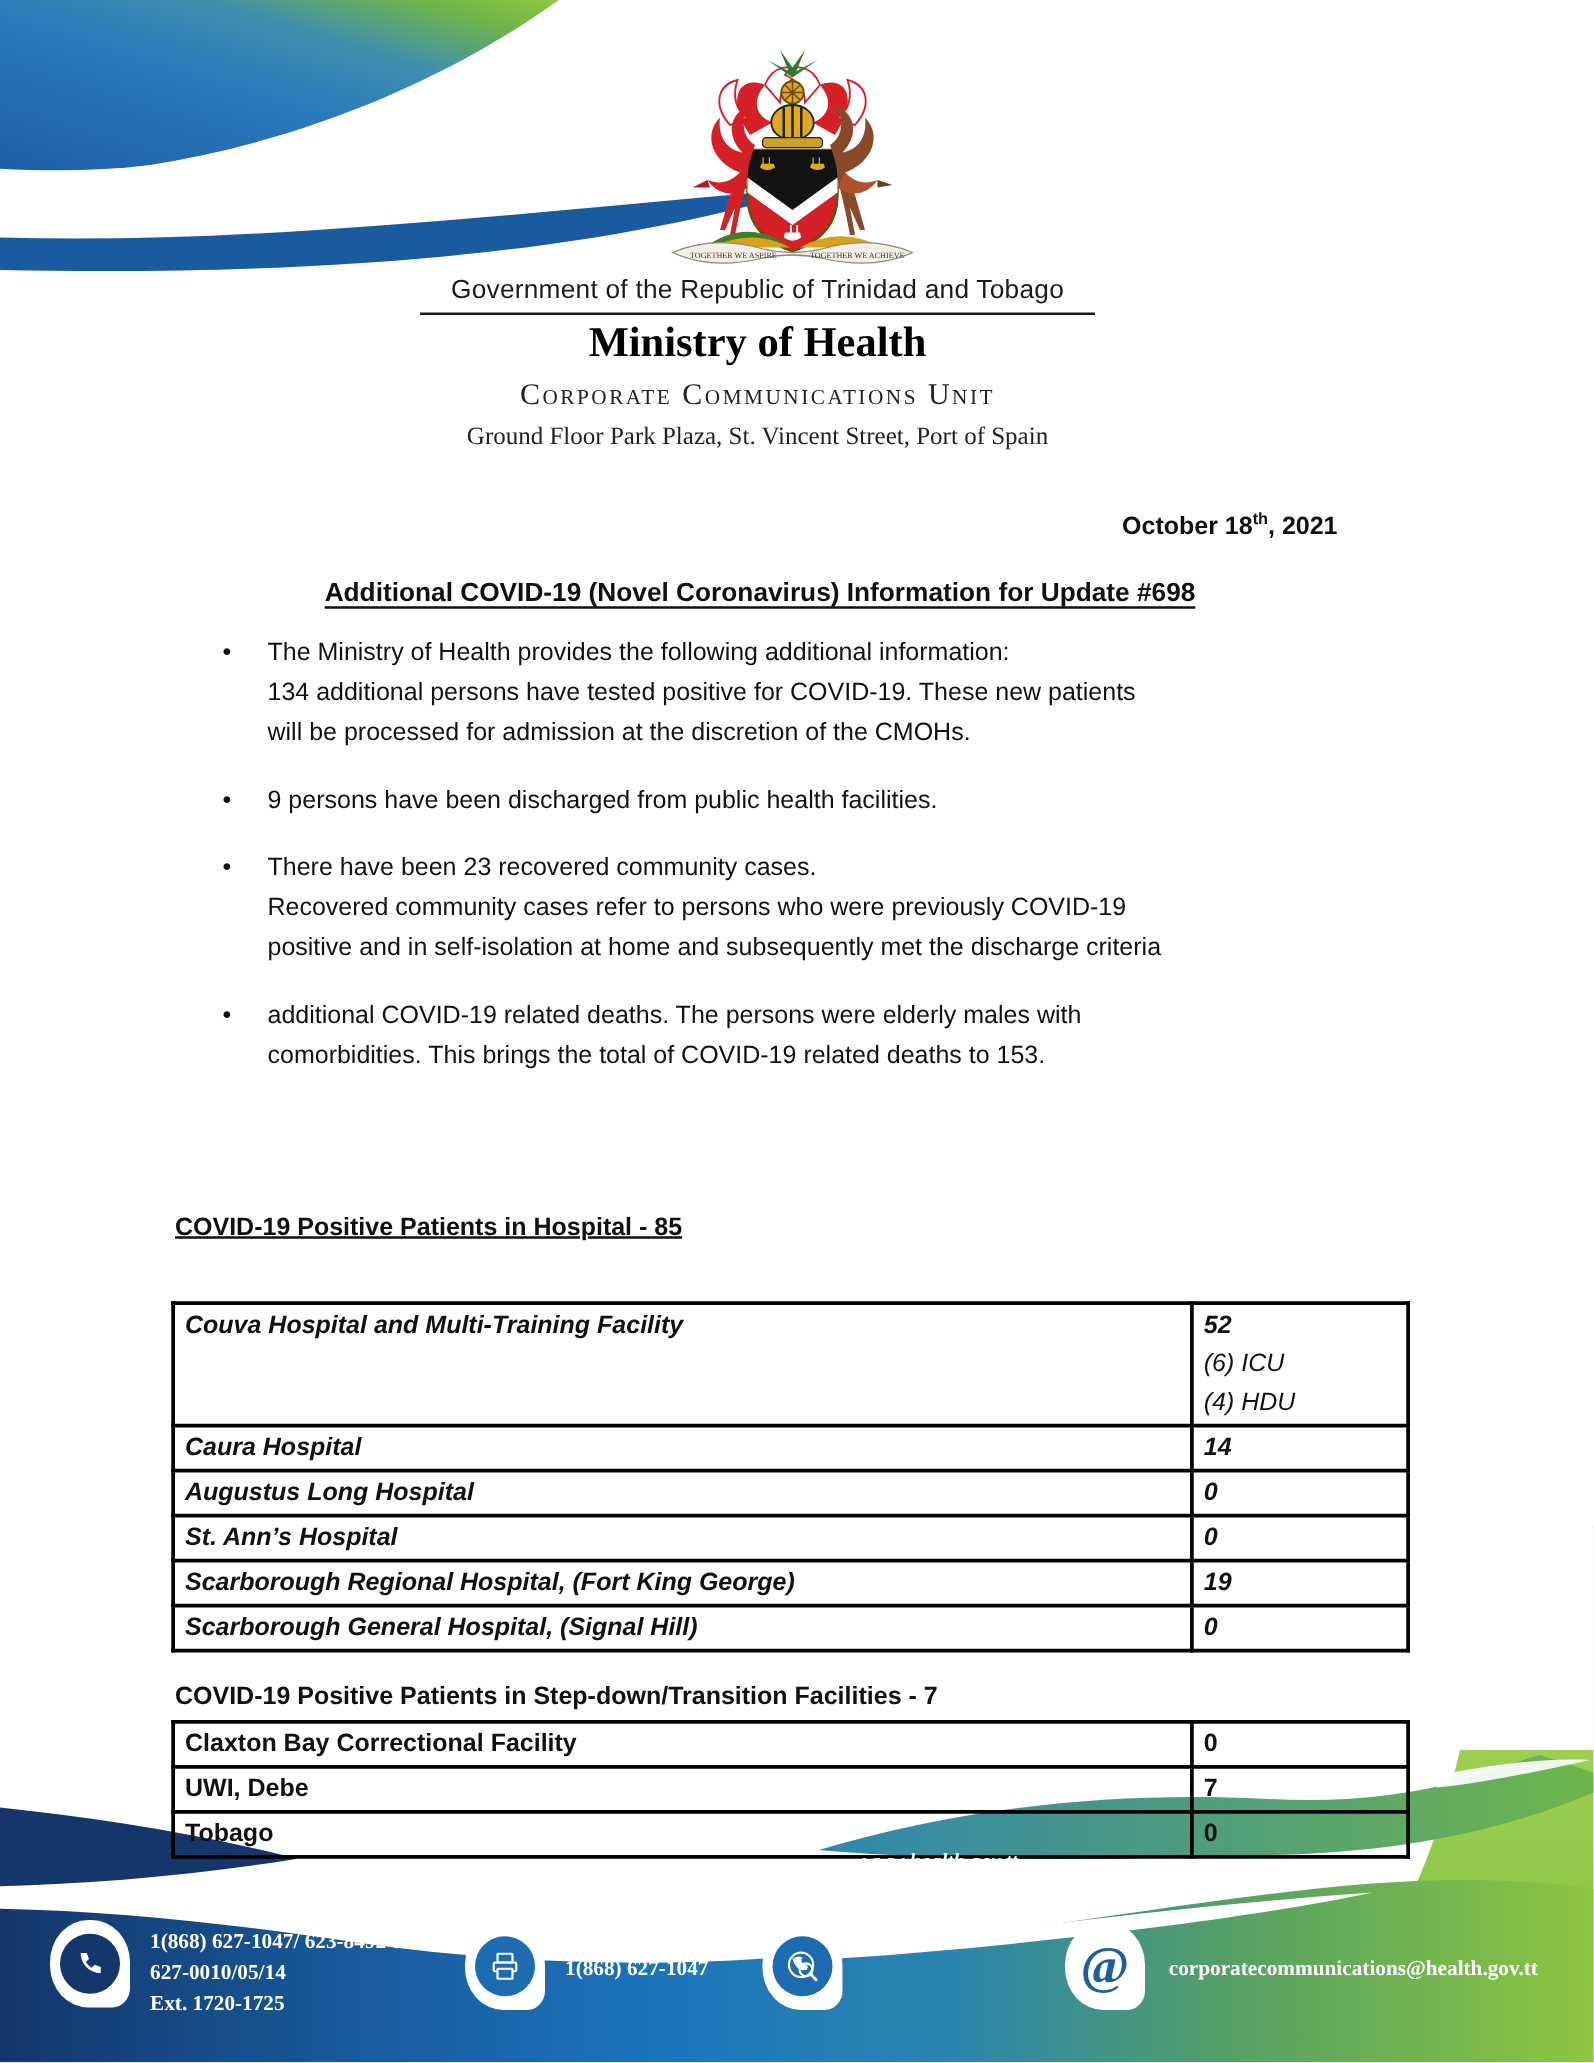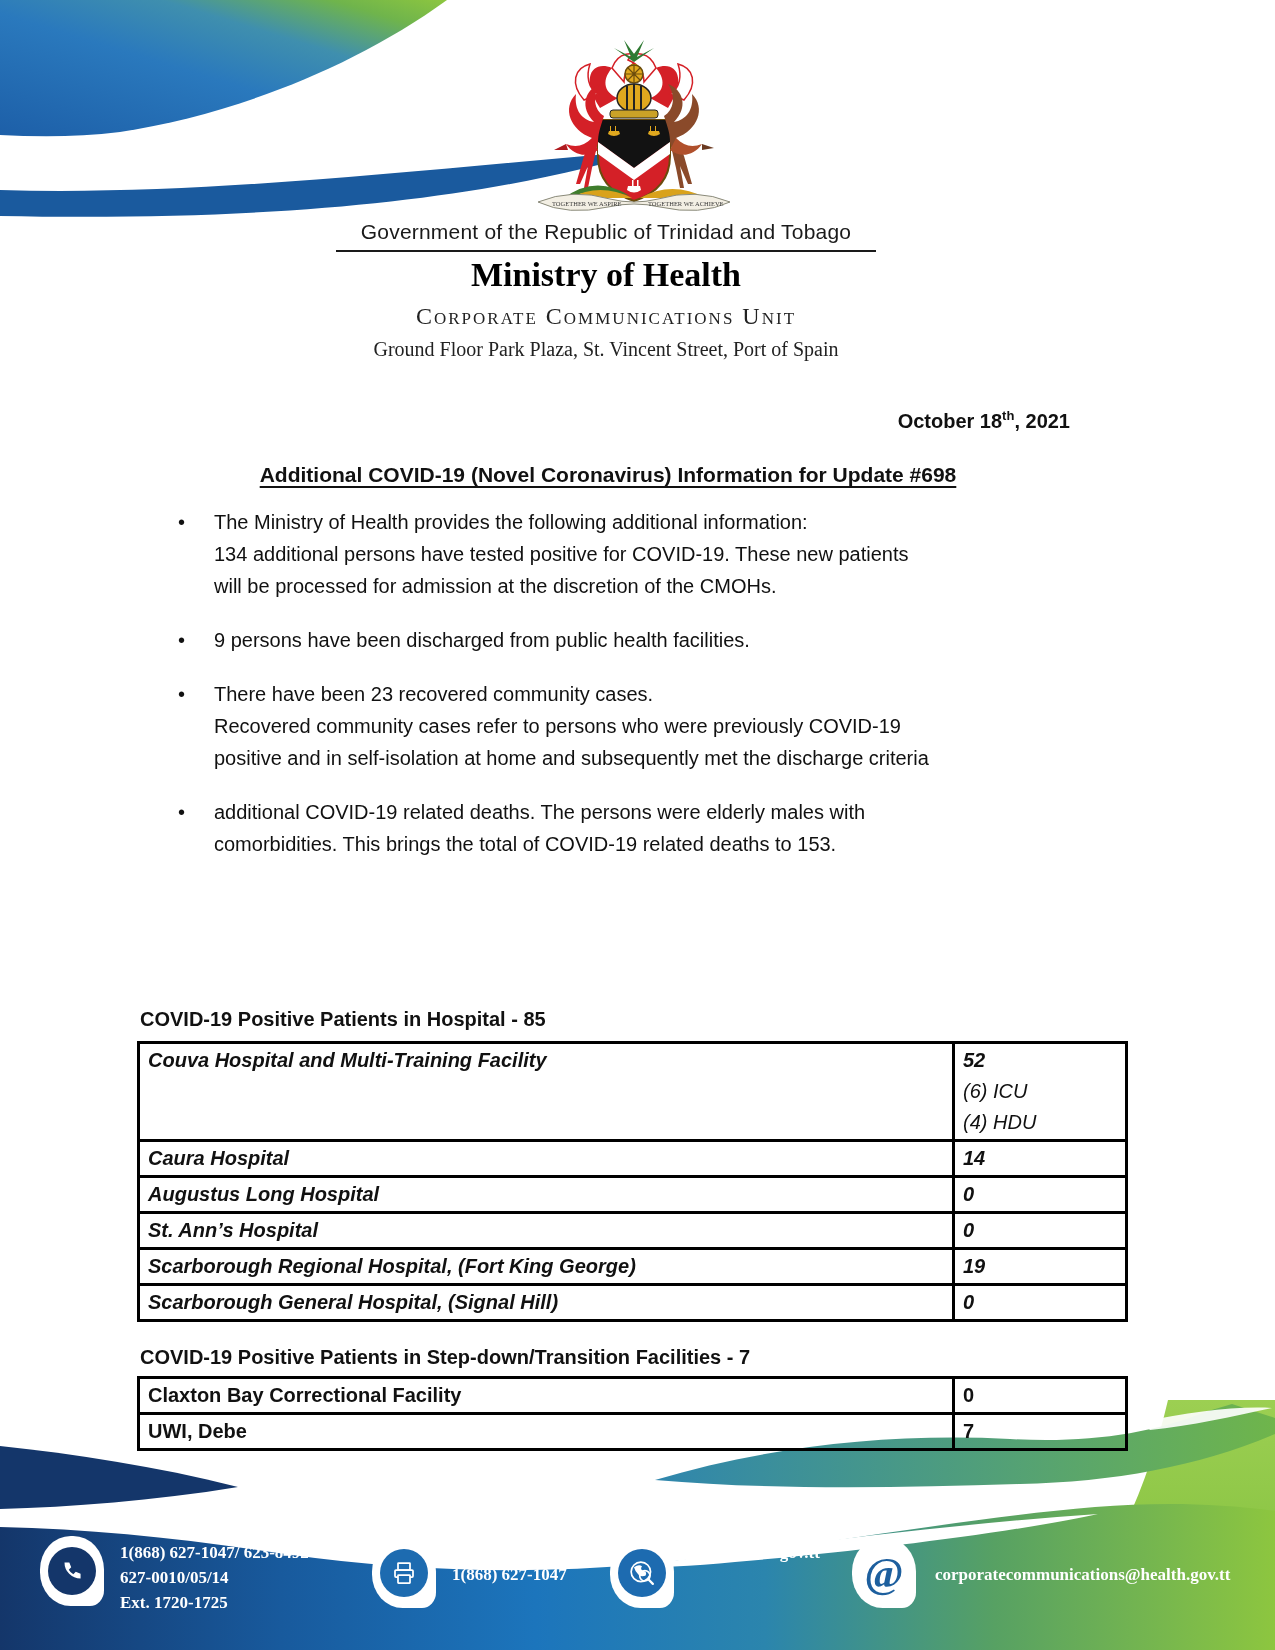--- a/index.html
+++ b/index.html
@@ -21,21 +21,21 @@
   .doc-title{top:463px;left:0;width:1216px;text-align:center;font-size:21px;font-weight:bold;z-index:2;}
   .doc-title span{text-decoration:underline;text-underline-offset:4px;text-decoration-thickness:2px;white-space:nowrap;}
   
   .bullets{left:178px;top:506px;width:920px;z-index:2;}
   .bullet{display:flex;margin-bottom:22px;}
   .bullet-marker{width:36px;font-size:20px;line-height:32px;flex:0 0 36px;}
   .bullet-lines{flex:1;}
   .bline{font-size:20px;line-height:32px;white-space:nowrap;}
   
   .tbl-heading{left:140px;font-size:20px;font-weight:bold;z-index:3;}
-  .heading-1{top:1008px;}
+  .heading-1{top:971px;text-decoration:underline;}
   .heading-2{top:1346px;}
   .data-table{position:absolute;left:137px;border-collapse:collapse;z-index:3;background:transparent;}
   .table-1{top:1041px;font-style:italic;}
   .table-2{top:1376px;}
   .data-table td{border:3px solid #000;padding:1px 8px;vertical-align:top;background:transparent;}
   .data-table .col-label{width:796px;}
   .data-table .col-value{width:154px;}
   .cell-label{font-size:20px;font-weight:bold;line-height:30px;white-space:nowrap;}
   .cell-value{font-size:20px;font-weight:bold;line-height:31px;}
   .cell-sub{font-size:20px;font-weight:normal;line-height:31px;}
@@ -222,20 +222,28 @@
       <td class="col-value">
             <div class="cell-value">0</div>
           </td>
     </tr>
     <tr>
       <td>
             <div class="cell-label">UWI, Debe</div>
           </td>
       <td>
             <div class="cell-value">7</div>
+          </td>
+    </tr>
+    <tr>
+      <td>
+            <div class="cell-label">Tobago</div>
+          </td>
+      <td>
+            <div class="cell-value">0</div>
           </td>
     </tr>
   </tbody>
     </table>
 
   <svg class="abs bottom-swoosh" width="1275" height="250" viewBox="0 0 1275 250">
     <defs>
       <linearGradient id="gBand" x1="0" y1="0" x2="1" y2="0">
         <stop offset="0" stop-color="#14366a"></stop>
           <stop offset="0.22" stop-color="#185a9d"></stop>
@@ -290,21 +298,21 @@
   <div class="icon-blob" style="left:610px;top:1538px;">
     <div class="icon-disc" style="background:#1d6bb0;">
       <svg width="32" height="32" viewBox="0 0 56 56">
         <circle cx="26" cy="26" r="17" fill="none" stroke="#ffffff" stroke-width="3"></circle>
         <path d="M14,18 q8,-6 14,-2 q-4,6 2,8 q8,2 4,9 q-8,2 -12,-2 q-6,-5 -8,-13 Z" fill="#ffffff"></path>
         <circle cx="33" cy="33" r="9" fill="none" stroke="#ffffff" stroke-width="3"></circle>
         <path d="M39 39 L47 47" stroke="#ffffff" stroke-width="4" stroke-linecap="round"></path>
       </svg>
     </div>
   </div>
-  <div class="footer-text" style="left:690px;top:1540px;">
+  <div class="footer-text" style="left:690px;top:1476px;font-style:italic;">
     <div>www.health.gov.tt</div>
   </div>
 
   <div class="icon-blob" style="left:852px;top:1538px;">
     <span class="at-glyph">@</span>
   </div>
   <div class="footer-text" style="left:935px;top:1562px;">
     <div>corporatecommunications@health.gov.tt</div>
   </div>
 

